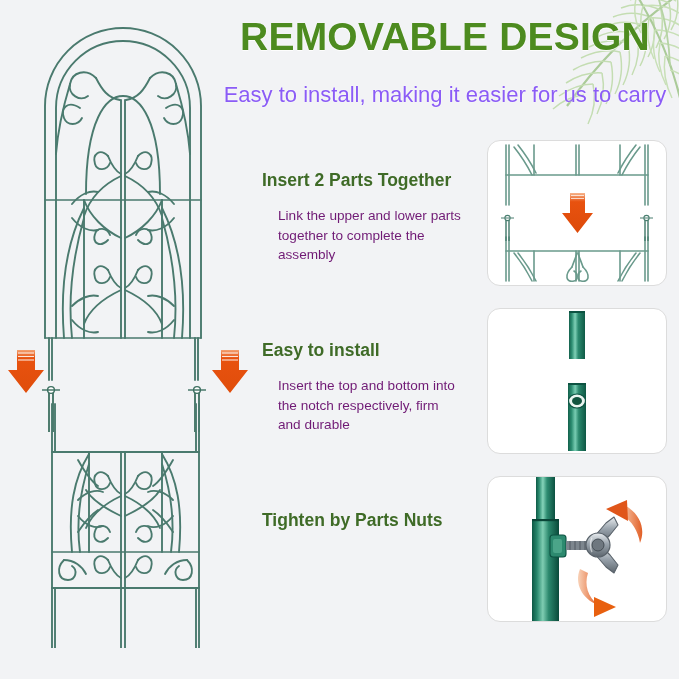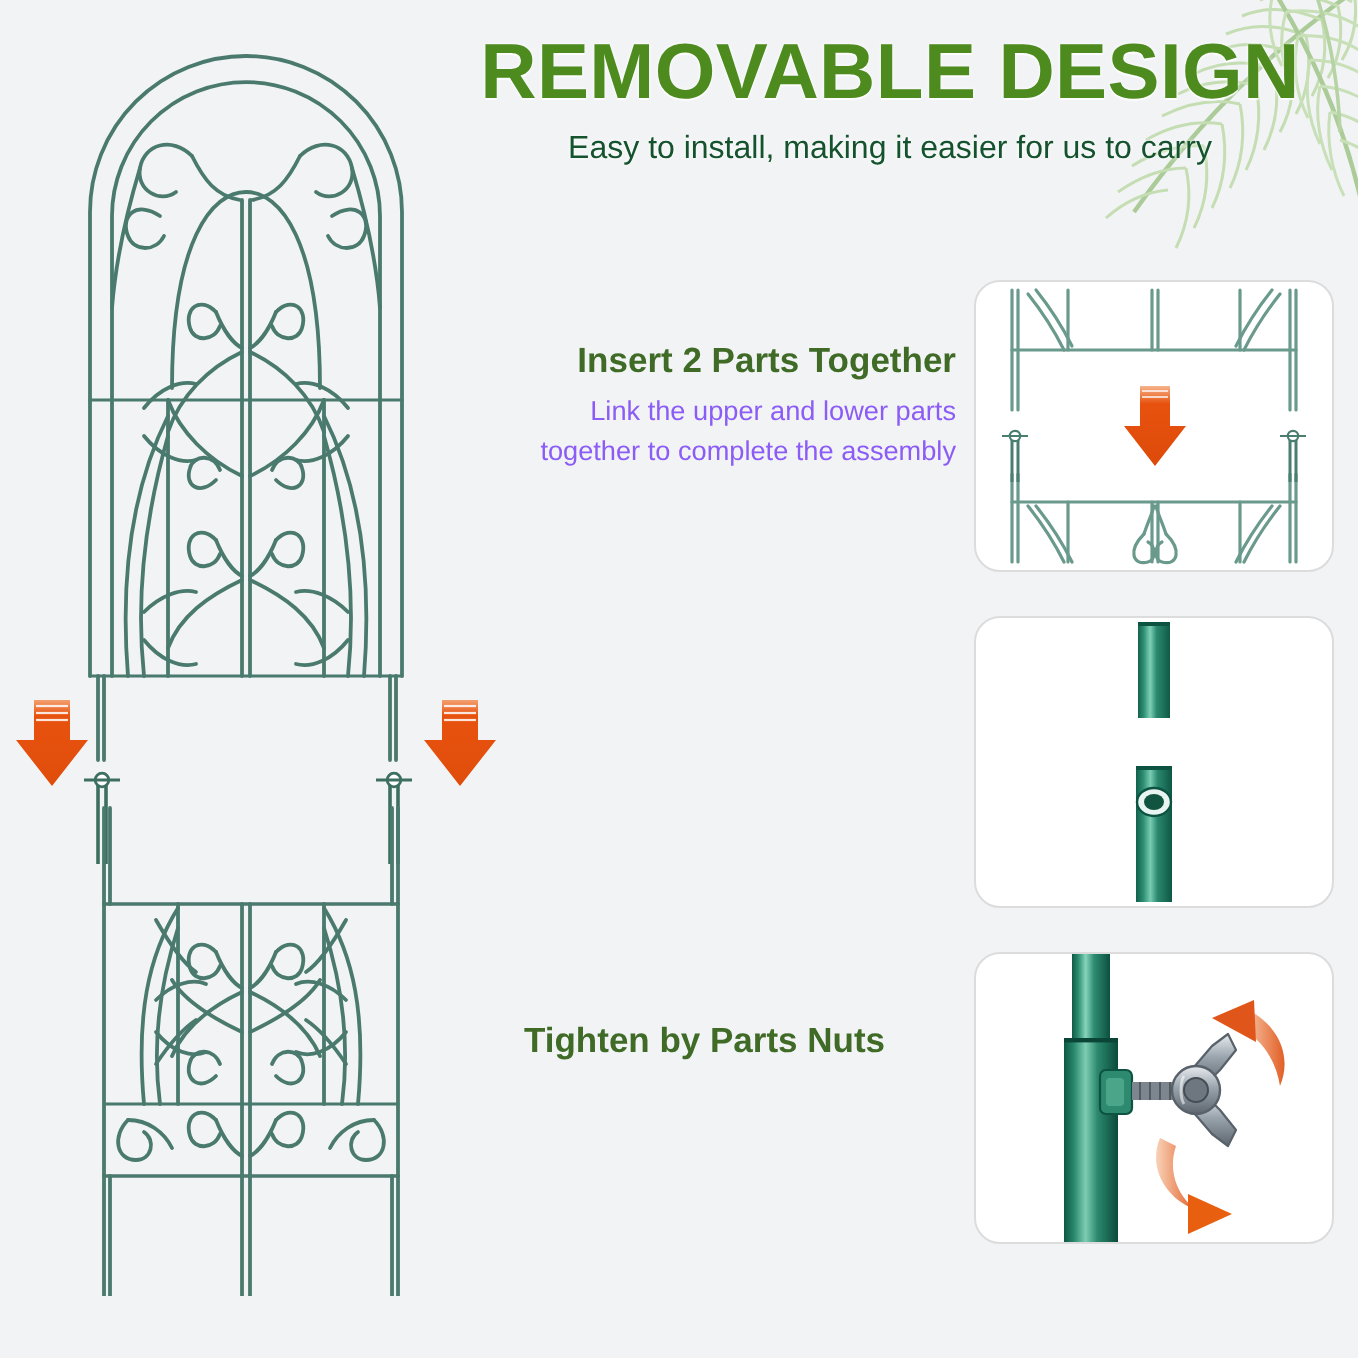--- a/index.html
+++ b/index.html
@@ -46,23 +46,23 @@
     font-size: 39px;
     font-weight: bold;
     letter-spacing: 0.2px;
     line-height: 1.06;
     color: #4d8b1f;
     margin: 0;
     white-space: nowrap;
     text-shadow: 0 0 2px rgba(255,255,255,0.85), 0 1px 0 rgba(255,255,255,0.8);
   }
   .subtitle {
-    font-size: 16px;
-    color: #14532d;
-    margin: 8px 0 0 0;
+    font-size: 22px;
+    color: #8b5cf6;
+    margin: 25px 0 0 0;
     line-height: 1.2;
     white-space: nowrap;
     text-shadow: 0 0 2px rgba(255,255,255,0.9);
   }
 
   
   .product {
     position: absolute;
     left: 8px;
     top: 8px;
@@ -76,36 +76,36 @@
     position: absolute;
     left: 262px;
     top: 130px;
     width: 216px;
     z-index: 3;
   }
   .step {
     position: absolute;
     width: 216px;
   }
-  .step-1 { top: 40px; text-align: right; }
+  .step-1 { top: 40px; }
   .step-2 { top: 210px; }
   .step-3 { top: 380px; }
   .step-heading {
     font-size: 17.5px;
     font-weight: bold;
     color: #3f6b27;
     margin: 0 0 6px 0;
     line-height: 1.15;
     white-space: nowrap;
   }
   .step-body {
     font-size: 13.6px;
-    color: #8b5cf6;
+    color: #701a75;
     line-height: 1.44;
-    margin: 0;
+    margin: 16px;
   }
 
   
   .panels {
     position: absolute;
     left: 487px;
     top: 140px;
     width: 182px;
     z-index: 3;
   }
@@ -358,20 +358,22 @@
   </div>
 
   <div class="steps">
 
     <div class="step step-1">
       <div class="step-heading">Insert 2 Parts Together</div>
       <div class="step-body">Link the upper and lower parts together to complete the assembly</div>
     </div>
 
     <div class="step step-2">
+      <div class="step-heading">Easy to install</div>
+      <div class="step-body">Insert the top and bottom into the notch respectively, firm and durable</div>
     </div>
 
     <div class="step step-3">
       <div class="step-heading">Tighten by Parts Nuts</div>
     </div>
 
   </div>
 
   <div class="panels">
 

